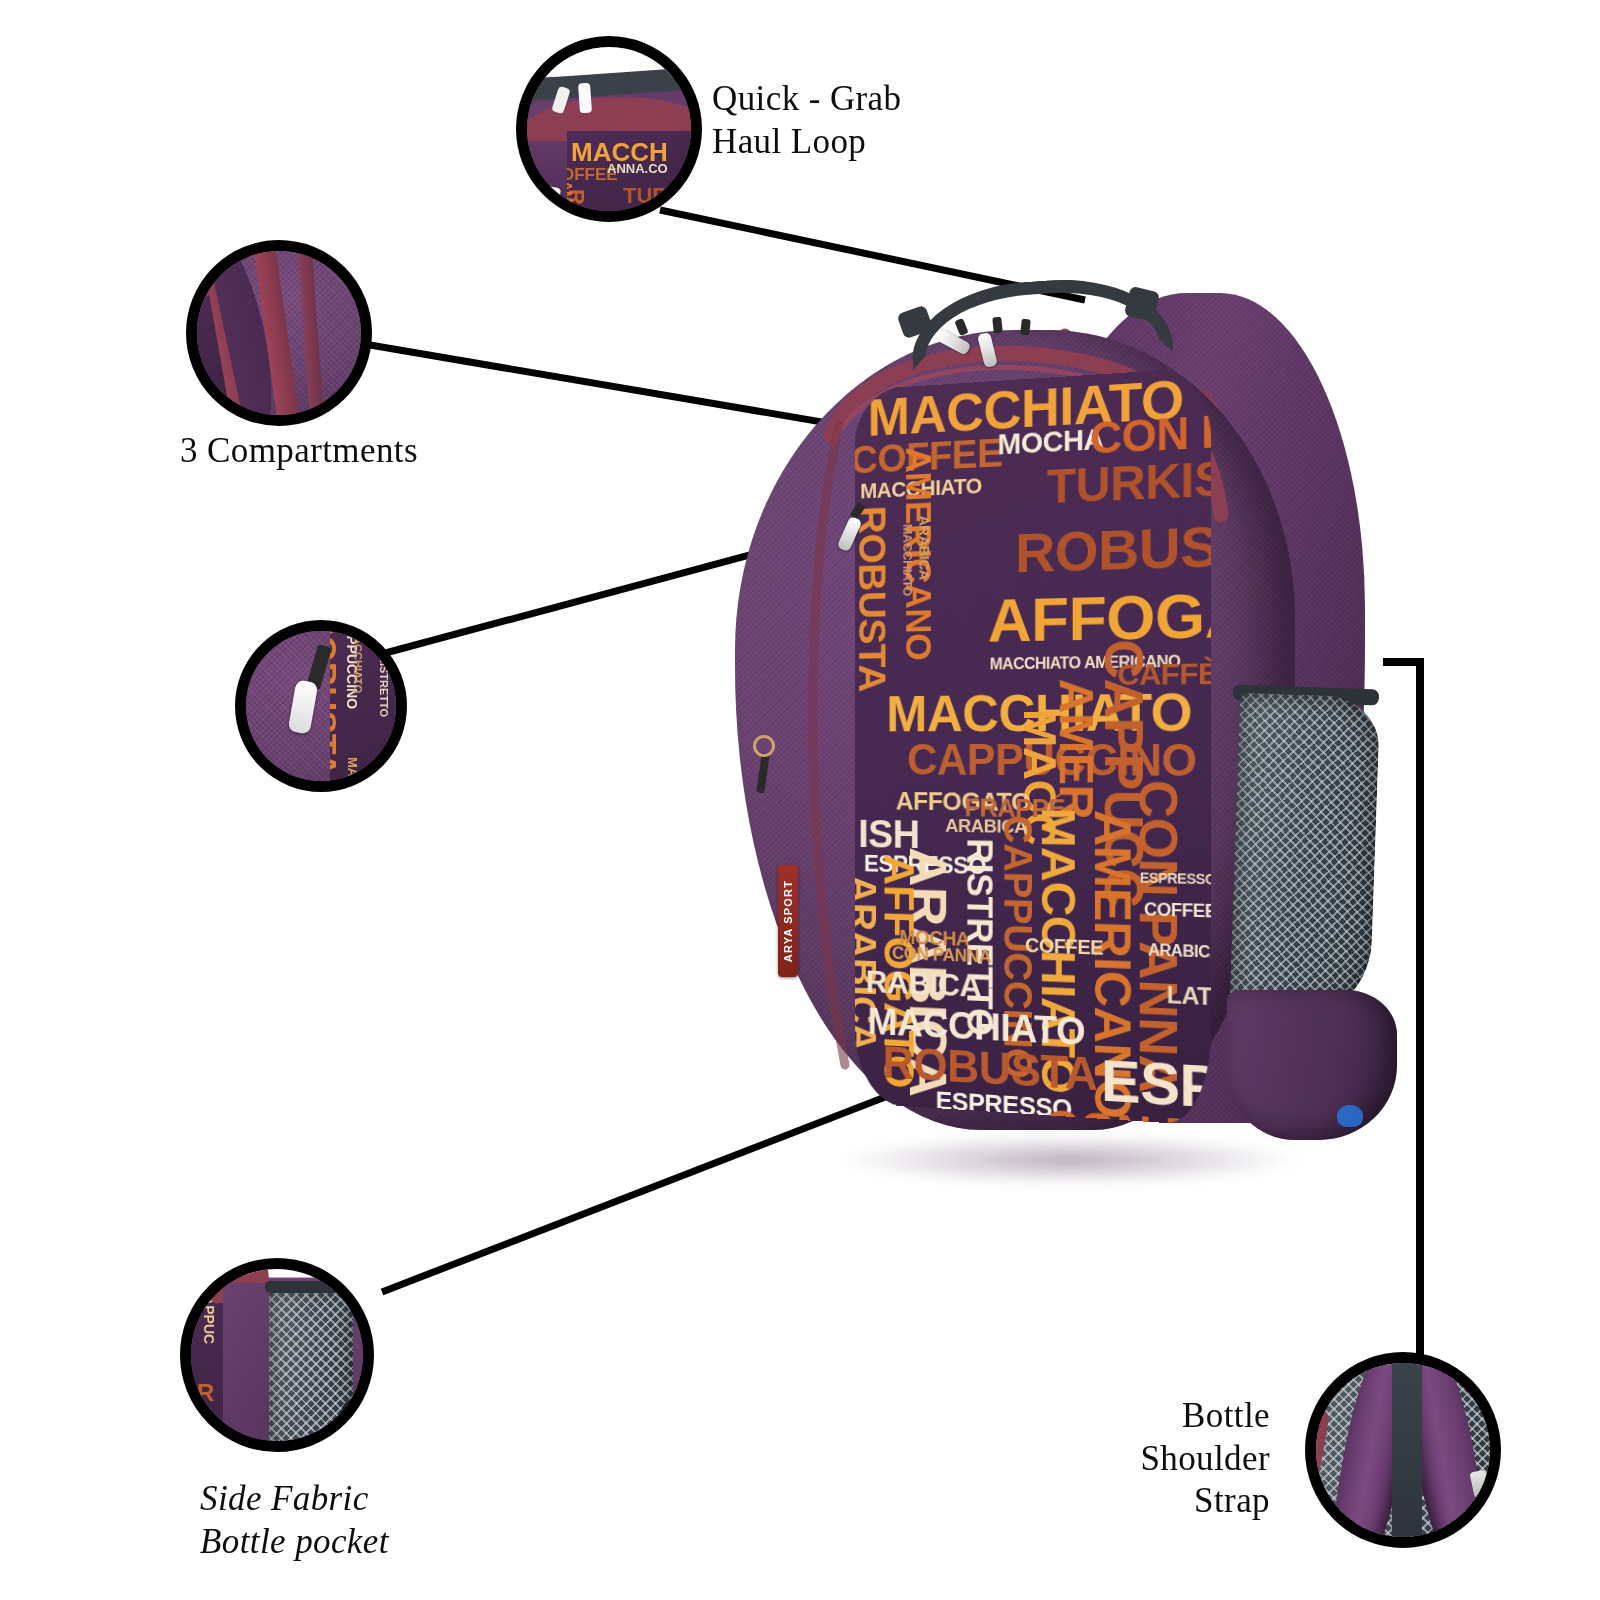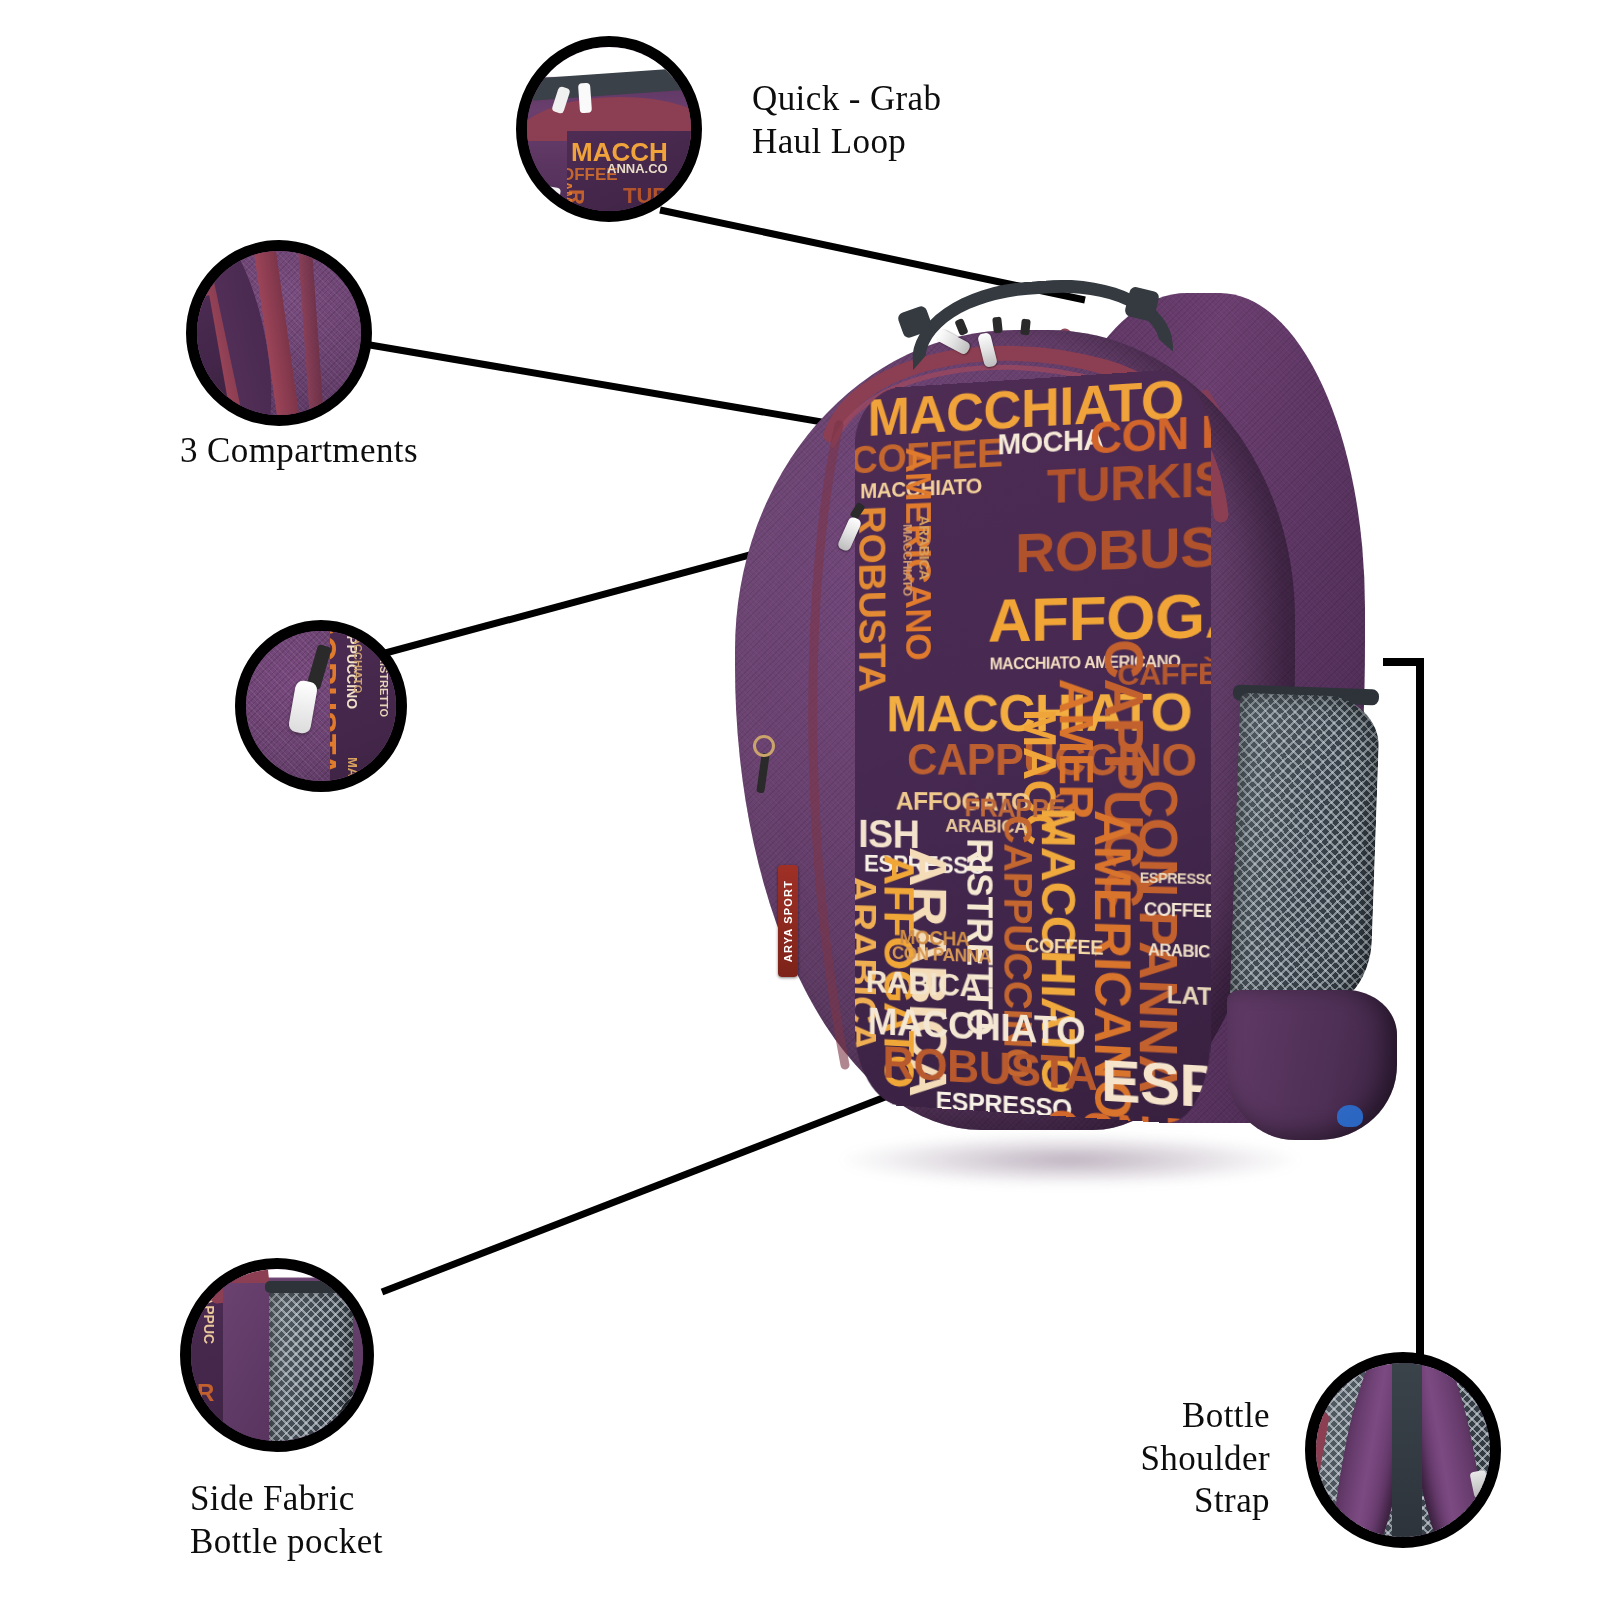--- a/index.html
+++ b/index.html
@@ -250,21 +250,21 @@
         <span style="position:absolute;left:-6px;top:34px;font:700 17px 'Liberation Sans',sans-serif;color:#c4672f;text-align:center;">OFFEE</span>
         <span style="position:absolute;left:40px;top:30px;font:700 13px 'Liberation Sans',sans-serif;color:#e8dcc6;">ANNA.CO</span>
         <span style="position:absolute;left:56px;top:52px;font:700 22px 'Liberation Sans',sans-serif;color:#b1542c;">TUR</span>
         <span style="position:absolute;left:22px;top:58px;font:700 22px 'Liberation Sans',sans-serif;color:#c2612e;transform:rotate(90deg);transform-origin:left top;">ROBUST</span>
         <span style="position:absolute;left:8px;top:50px;font:700 14px 'Liberation Sans',sans-serif;color:#e07a2d;transform:rotate(90deg);transform-origin:left top;">AMERICAN</span>
         <span style="position:absolute;left:46px;top:80px;font:700 20px 'Liberation Sans',sans-serif;color:#b85a2e;">RO</span>
       </div>
       <div style="position:absolute;left:30px;top:152px;width:14px;height:26px;background:#f2f2f2;border-radius:4px;transform:rotate(10deg);"></div>
     </div>
   </div>
-  <div class="callout-label" style="left:752px;top:78px;">Quick - Grab
+  <div class="callout-label" style="left:712px;top:78px;">Quick - Grab
 Haul Loop</div>
 
   <div class="bubble" style="left:186px;top:240px;width:186px;height:186px;">
     <div class="inner">
       <div class="bfab" style="background:radial-gradient(120% 100% at 55% 30%,#7a4d80 0%,#6a4270 40%,#4c2d53 100%);"></div>
       <div class="bfab" style="background-image:repeating-linear-gradient(45deg,rgba(255,255,255,.06) 0 1px,transparent 1px 4px),repeating-linear-gradient(-45deg,rgba(0,0,0,.12) 0 1px,transparent 1px 4px);"></div>
       <div style="position:absolute;left:-10px;top:-14px;width:90px;height:230px;background:linear-gradient(90deg,#5a3460,#4a2a50);border-radius:0 40% 40% 0/0 50% 50% 0;transform:rotate(-12deg);"></div>
       <div style="position:absolute;left:22px;top:-20px;width:20px;height:250px;background:linear-gradient(90deg,#a2485d,#8c3e52);transform:rotate(-12deg);border-radius:10px;"></div>
       <div style="position:absolute;left:82px;top:-30px;width:22px;height:270px;background:linear-gradient(90deg,#9c4458,#7d3549);transform:rotate(-8deg);border-radius:10px;"></div>
       <div style="position:absolute;left:120px;top:-20px;width:14px;height:260px;background:linear-gradient(90deg,#8c3e52,#6f2f42);transform:rotate(-4deg);border-radius:8px;opacity:.85;"></div>
@@ -306,21 +306,21 @@
         <span style="position:absolute;left:10px;top:104px;font:700 24px 'Liberation Sans',sans-serif;color:#c2612e;">R</span>
       </div>
       <div style="position:absolute;left:30px;top:4px;width:60px;height:40px;background:#8c3e52;border-radius:6px;transform:rotate(-6deg);"></div>
       <div style="position:absolute;left:44px;top:26px;width:52px;height:190px;background:linear-gradient(120deg,#6b4270,#55325c);"></div>
       <div class="mesh-fill" style="position:absolute;left:90px;top:32px;width:84px;height:168px;border-radius:4px 14px 10px 4px;box-shadow:inset 0 0 18px rgba(0,0,0,.5);"></div>
       <div style="position:absolute;left:86px;top:24px;width:92px;height:12px;background:#2d3339;border-radius:5px;"></div>
       <div style="position:absolute;left:40px;top:192px;width:130px;height:40px;background:linear-gradient(180deg,#5e3864,#452a4b);border-radius:6px;"></div>
       <div style="position:absolute;left:160px;top:140px;width:26px;height:42px;background:#1f2429;border-radius:50% 40% 46% 40%;transform:rotate(14deg);"></div>
     </div>
   </div>
-  <div class="callout-label" style="left:190px;top:1478px;">Side Fabric
+  <div class="callout-label" style="left:200px;top:1478px;font-style:italic;">Side Fabric
 Bottle pocket</div>
 
   <div class="bubble" style="left:1305px;top:1352px;width:196px;height:196px;">
     <div class="inner">
       <div class="bfab mesh-fill"></div>
       <div style="position:absolute;left:40px;top:-20px;width:58px;height:250px;background:linear-gradient(90deg,#5e3664 0%,#7c4a82 45%,#58305e 100%);border-radius:50% 40% 46% 40%;transform:rotate(6deg) skewX(-4deg);box-shadow:inset -6px 0 12px rgba(0,0,0,.4);"></div>
       <div style="position:absolute;left:112px;top:-22px;width:58px;height:252px;background:linear-gradient(90deg,#58305e 0%,#7c4a82 45%,#5e3664 100%);border-radius:40% 50% 40% 46%;transform:rotate(-6deg) skewX(4deg);box-shadow:inset 6px 0 12px rgba(0,0,0,.4);"></div>
       <div style="position:absolute;left:88px;top:-10px;width:30px;height:230px;background:linear-gradient(180deg,#3d454c,#2a3138);transform:rotate(0deg);"></div>
       <div style="position:absolute;left:-2px;top:60px;width:22px;height:70px;background:#8c3e52;border-radius:6px;transform:rotate(10deg);"></div>
       <div style="position:absolute;left:168px;top:120px;width:16px;height:26px;background:linear-gradient(180deg,#e8e8e8,#b8b8b8);border-radius:4px;transform:rotate(-12deg);"></div>

